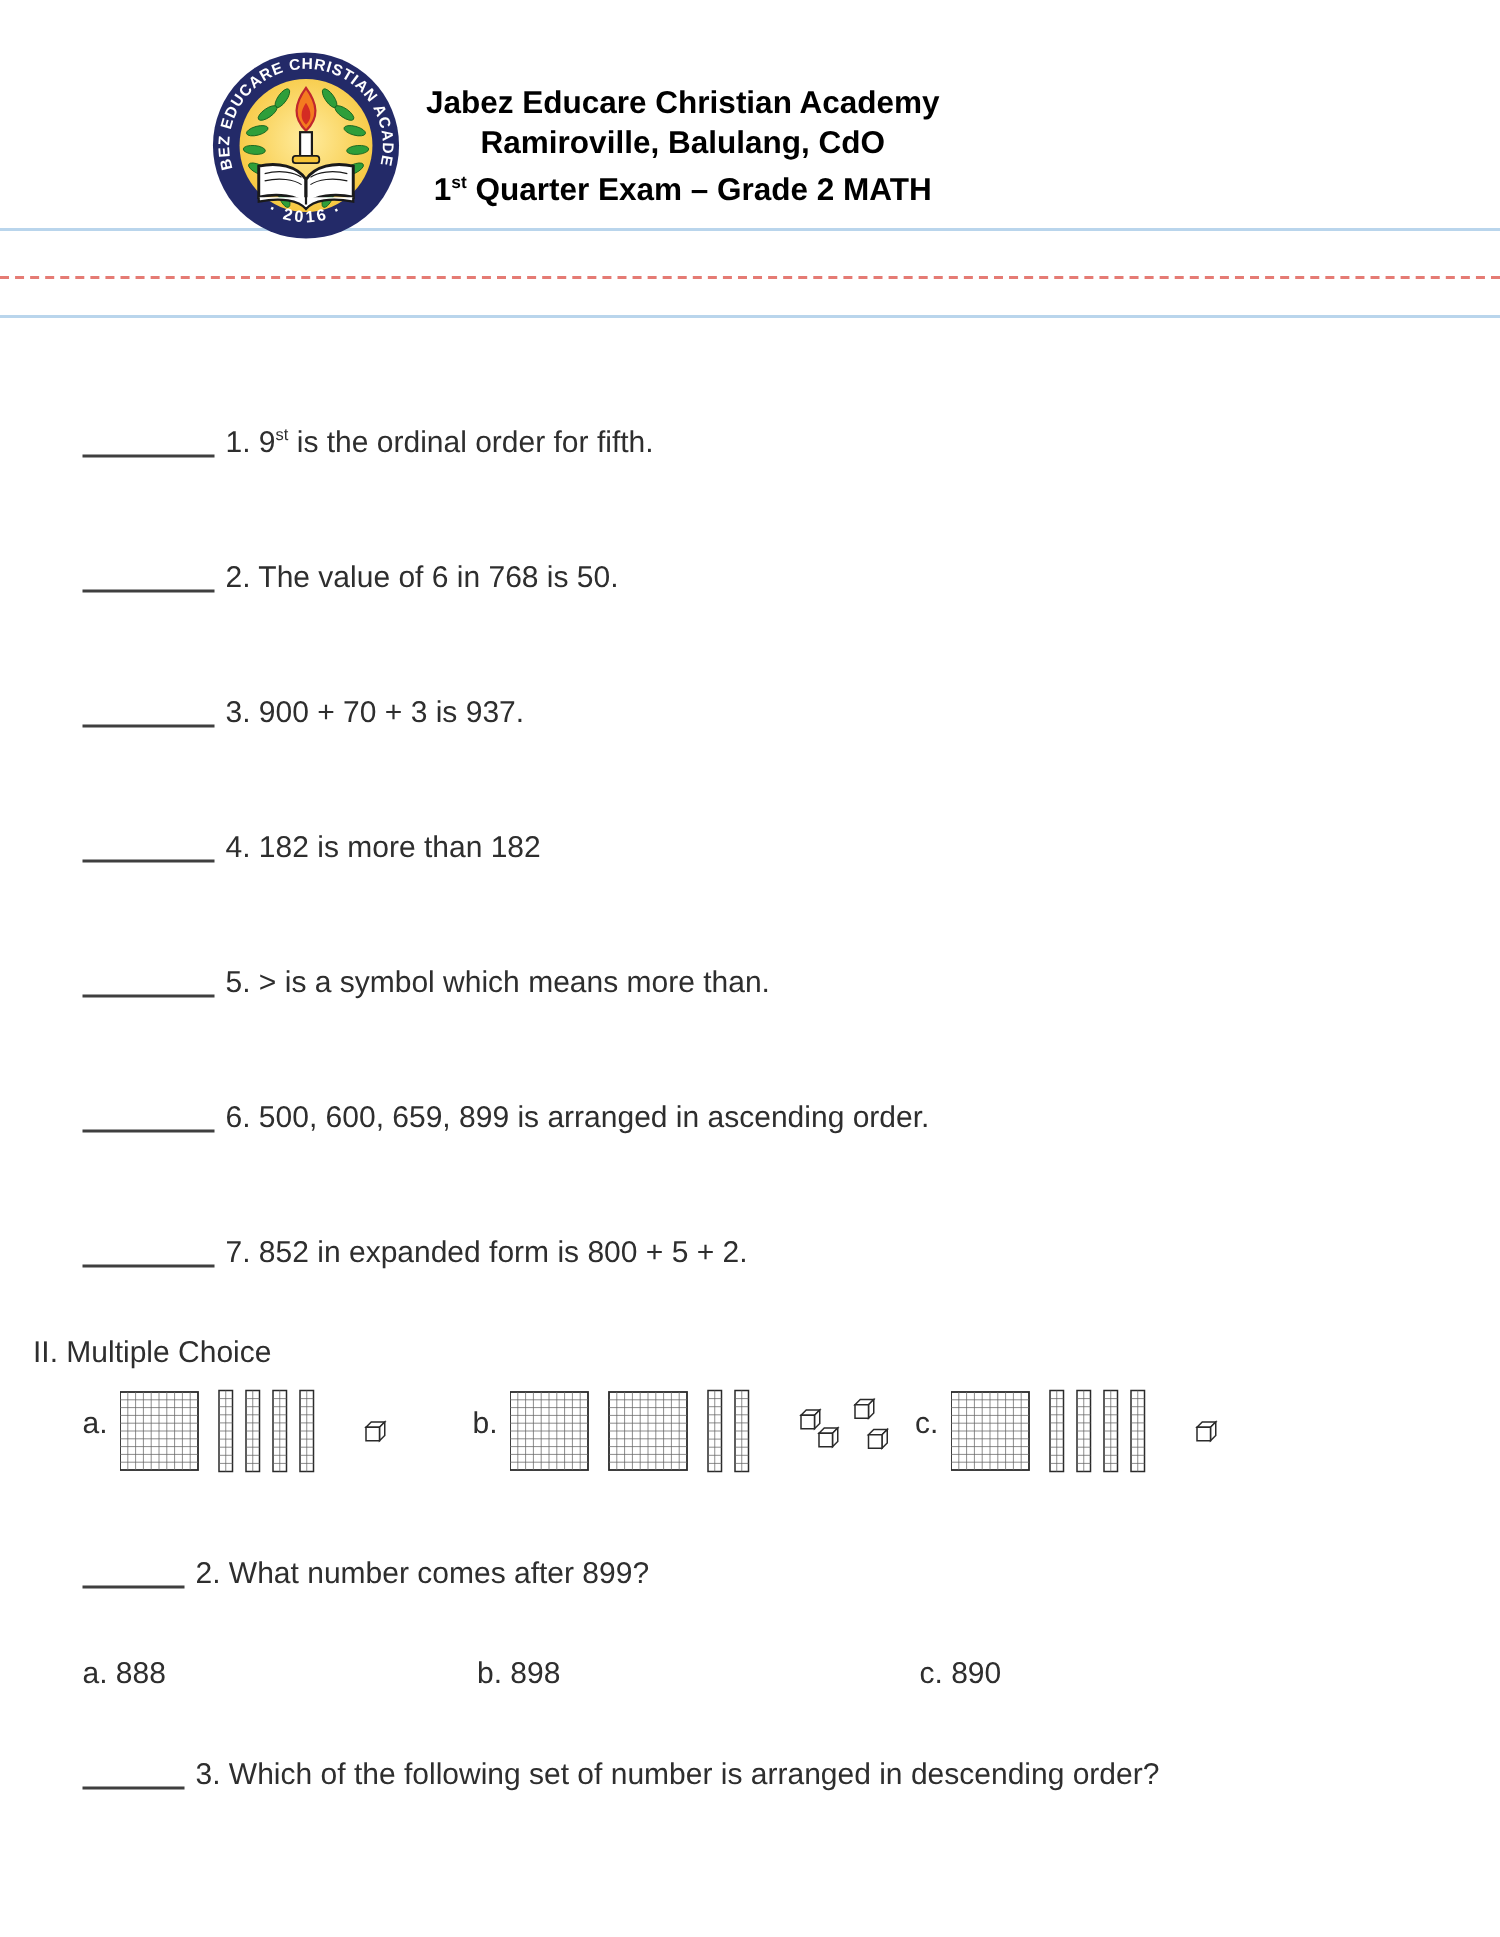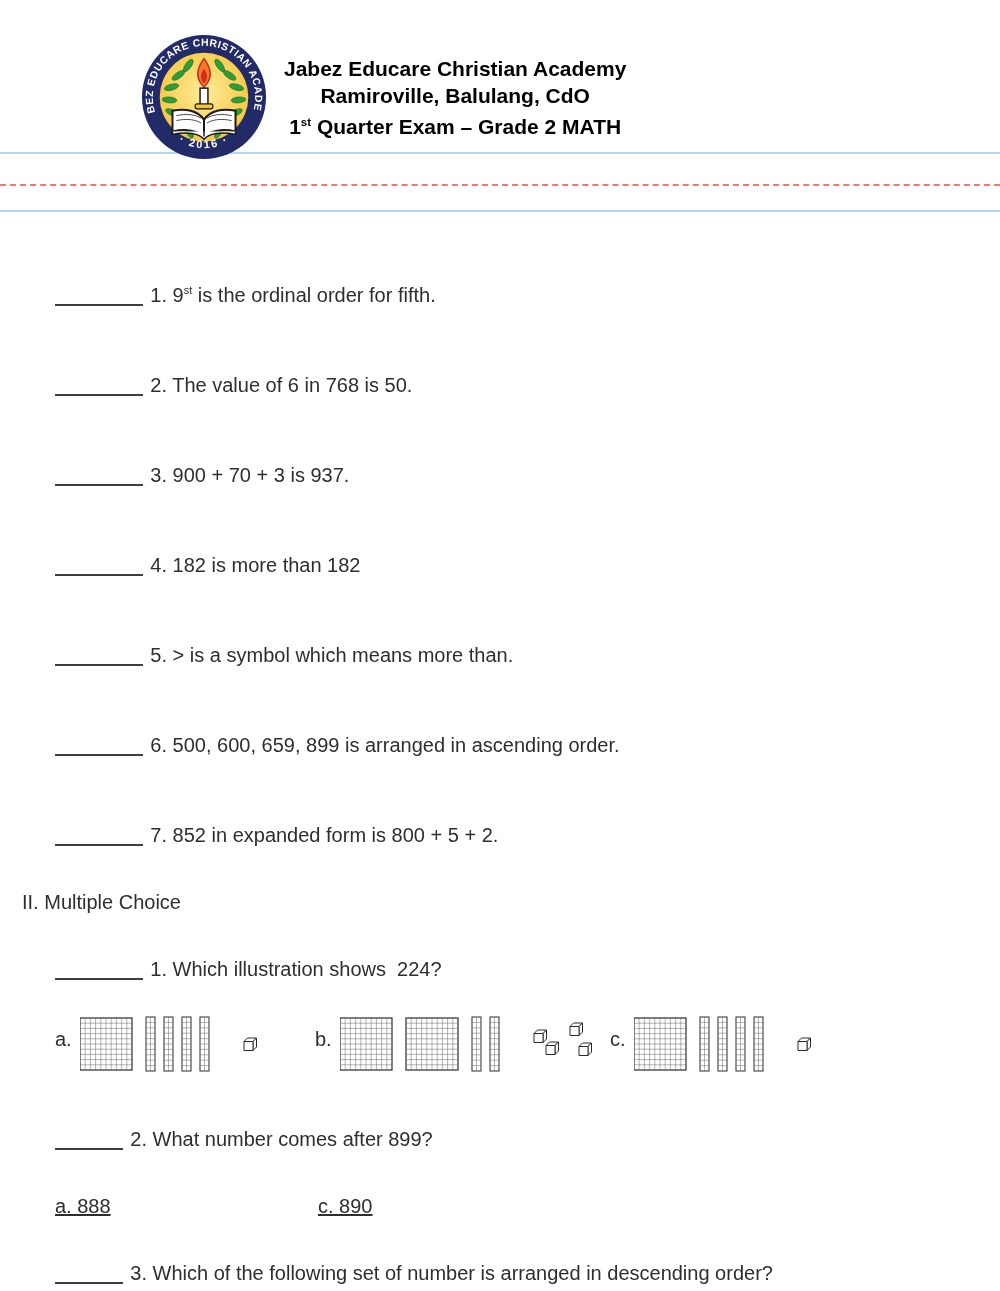--- a/index.html
+++ b/index.html
@@ -26,21 +26,21 @@
   .q{margin-top:21px;line-height:23px;white-space:pre-wrap;}
   .qt{white-space:pre-wrap;}
   .blank{display:inline-block;height:18px;border-bottom:2px solid #3f3f3f;margin-right:7px;vertical-align:-4px;}
   .blank-tf{width:88px;}
   .blank-mc{width:68px;}
   sup.sm{font-size:0.55em;}
 
   
   .opts{display:grid;grid-template-columns:263px 237px auto;padding-left:33px;margin-top:21px;line-height:23px;}
   .opts.widec{grid-template-columns:263px 295px auto;}
-  .opts span{white-space:pre-wrap;text-decoration:underline;}
+  .opts span{white-space:pre-wrap;}
 
   
   .blocks-row{display:flex;align-items:flex-start;padding-left:33px;margin-top:10px;height:70px;}
   .block-opt{display:flex;align-items:flex-start;}
   .block-opt .opt-label{font-size:20px;line-height:23px;margin:14px 8px 0 0;}
   .w-a{width:260px;} .w-b{width:295px;}
   svg.blocks{display:block;}
 </style>
 </head>
 <body>
@@ -131,23 +131,20 @@
     </div>
     <div class="q">
       <span class="blank blank-tf"></span><span class="qt">6. 500, 600, 659, 899 is arranged in ascending order.</span>
     </div>
     <div class="q">
       <span class="blank blank-tf"></span><span class="qt">7. 852 in expanded form is 800 + 5 + 2.</span>
     </div>
 
     <div class="sec-title mc">II. Multiple Choice</div>
 
-    <div class="q">
-      <span class="blank blank-tf"></span><span class="qt">1. Which illustration shows  224?</span>
-    </div>
 
     <div class="blocks-row">
       <div class="block-opt w-a">
         <span class="opt-label">a.</span>
         <svg class="blocks" width="180" height="68" viewBox="0 0 180 68">
             <rect x="0" y="4" width="52" height="52" fill="#fff" stroke="#2a2a2a" stroke-width="1.2"></rect>
             <path d="M5.2,4V56M0,9.2H52M10.4,4V56M0,14.4H52M15.600000000000001,4V56M0,19.6H52M20.8,4V56M0,24.8H52M26,4V56M0,30H52M31.200000000000003,4V56M0,35.2H52M36.4,4V56M0,40.4H52M41.6,4V56M0,45.6H52M46.800000000000004,4V56M0,50.800000000000004H52" stroke="#666" stroke-width="0.5" fill="none"></path>
             <rect x="66" y="3" width="9" height="54" fill="#fff" stroke="#2a2a2a" stroke-width="1"></rect>
             <path d="M70.5,3V57M66,8.4H75M66,13.8H75M66,19.2H75M66,24.6H75M66,30H75M66,35.4H75M66,40.8H75M66,46.2H75M66,51.6H75" stroke="#666" stroke-width="0.5" fill="none"></path>
             <rect x="84" y="3" width="9" height="54" fill="#fff" stroke="#2a2a2a" stroke-width="1"></rect>
@@ -204,20 +201,21 @@
             <polygon points="164,27.5 173,27.5 173,36.5 164,36.5" fill="#fff" stroke="#2a2a2a" stroke-width="1"></polygon>
           </svg>
       </div>
     </div>
 
     <div class="q">
       <span class="blank blank-mc"></span><span class="qt">2. What number comes after 899?</span>
     </div>
     <div class="opts widec">
       <span>a. 888</span>
+      <span>b. 898</span>
       <span>c. 890</span>
     </div>
 
     <div class="q">
       <span class="blank blank-mc"></span><span class="qt">3. Which of the following set of number is arranged in descending order?</span>
     </div>
 
   </main>
 
 </div>

